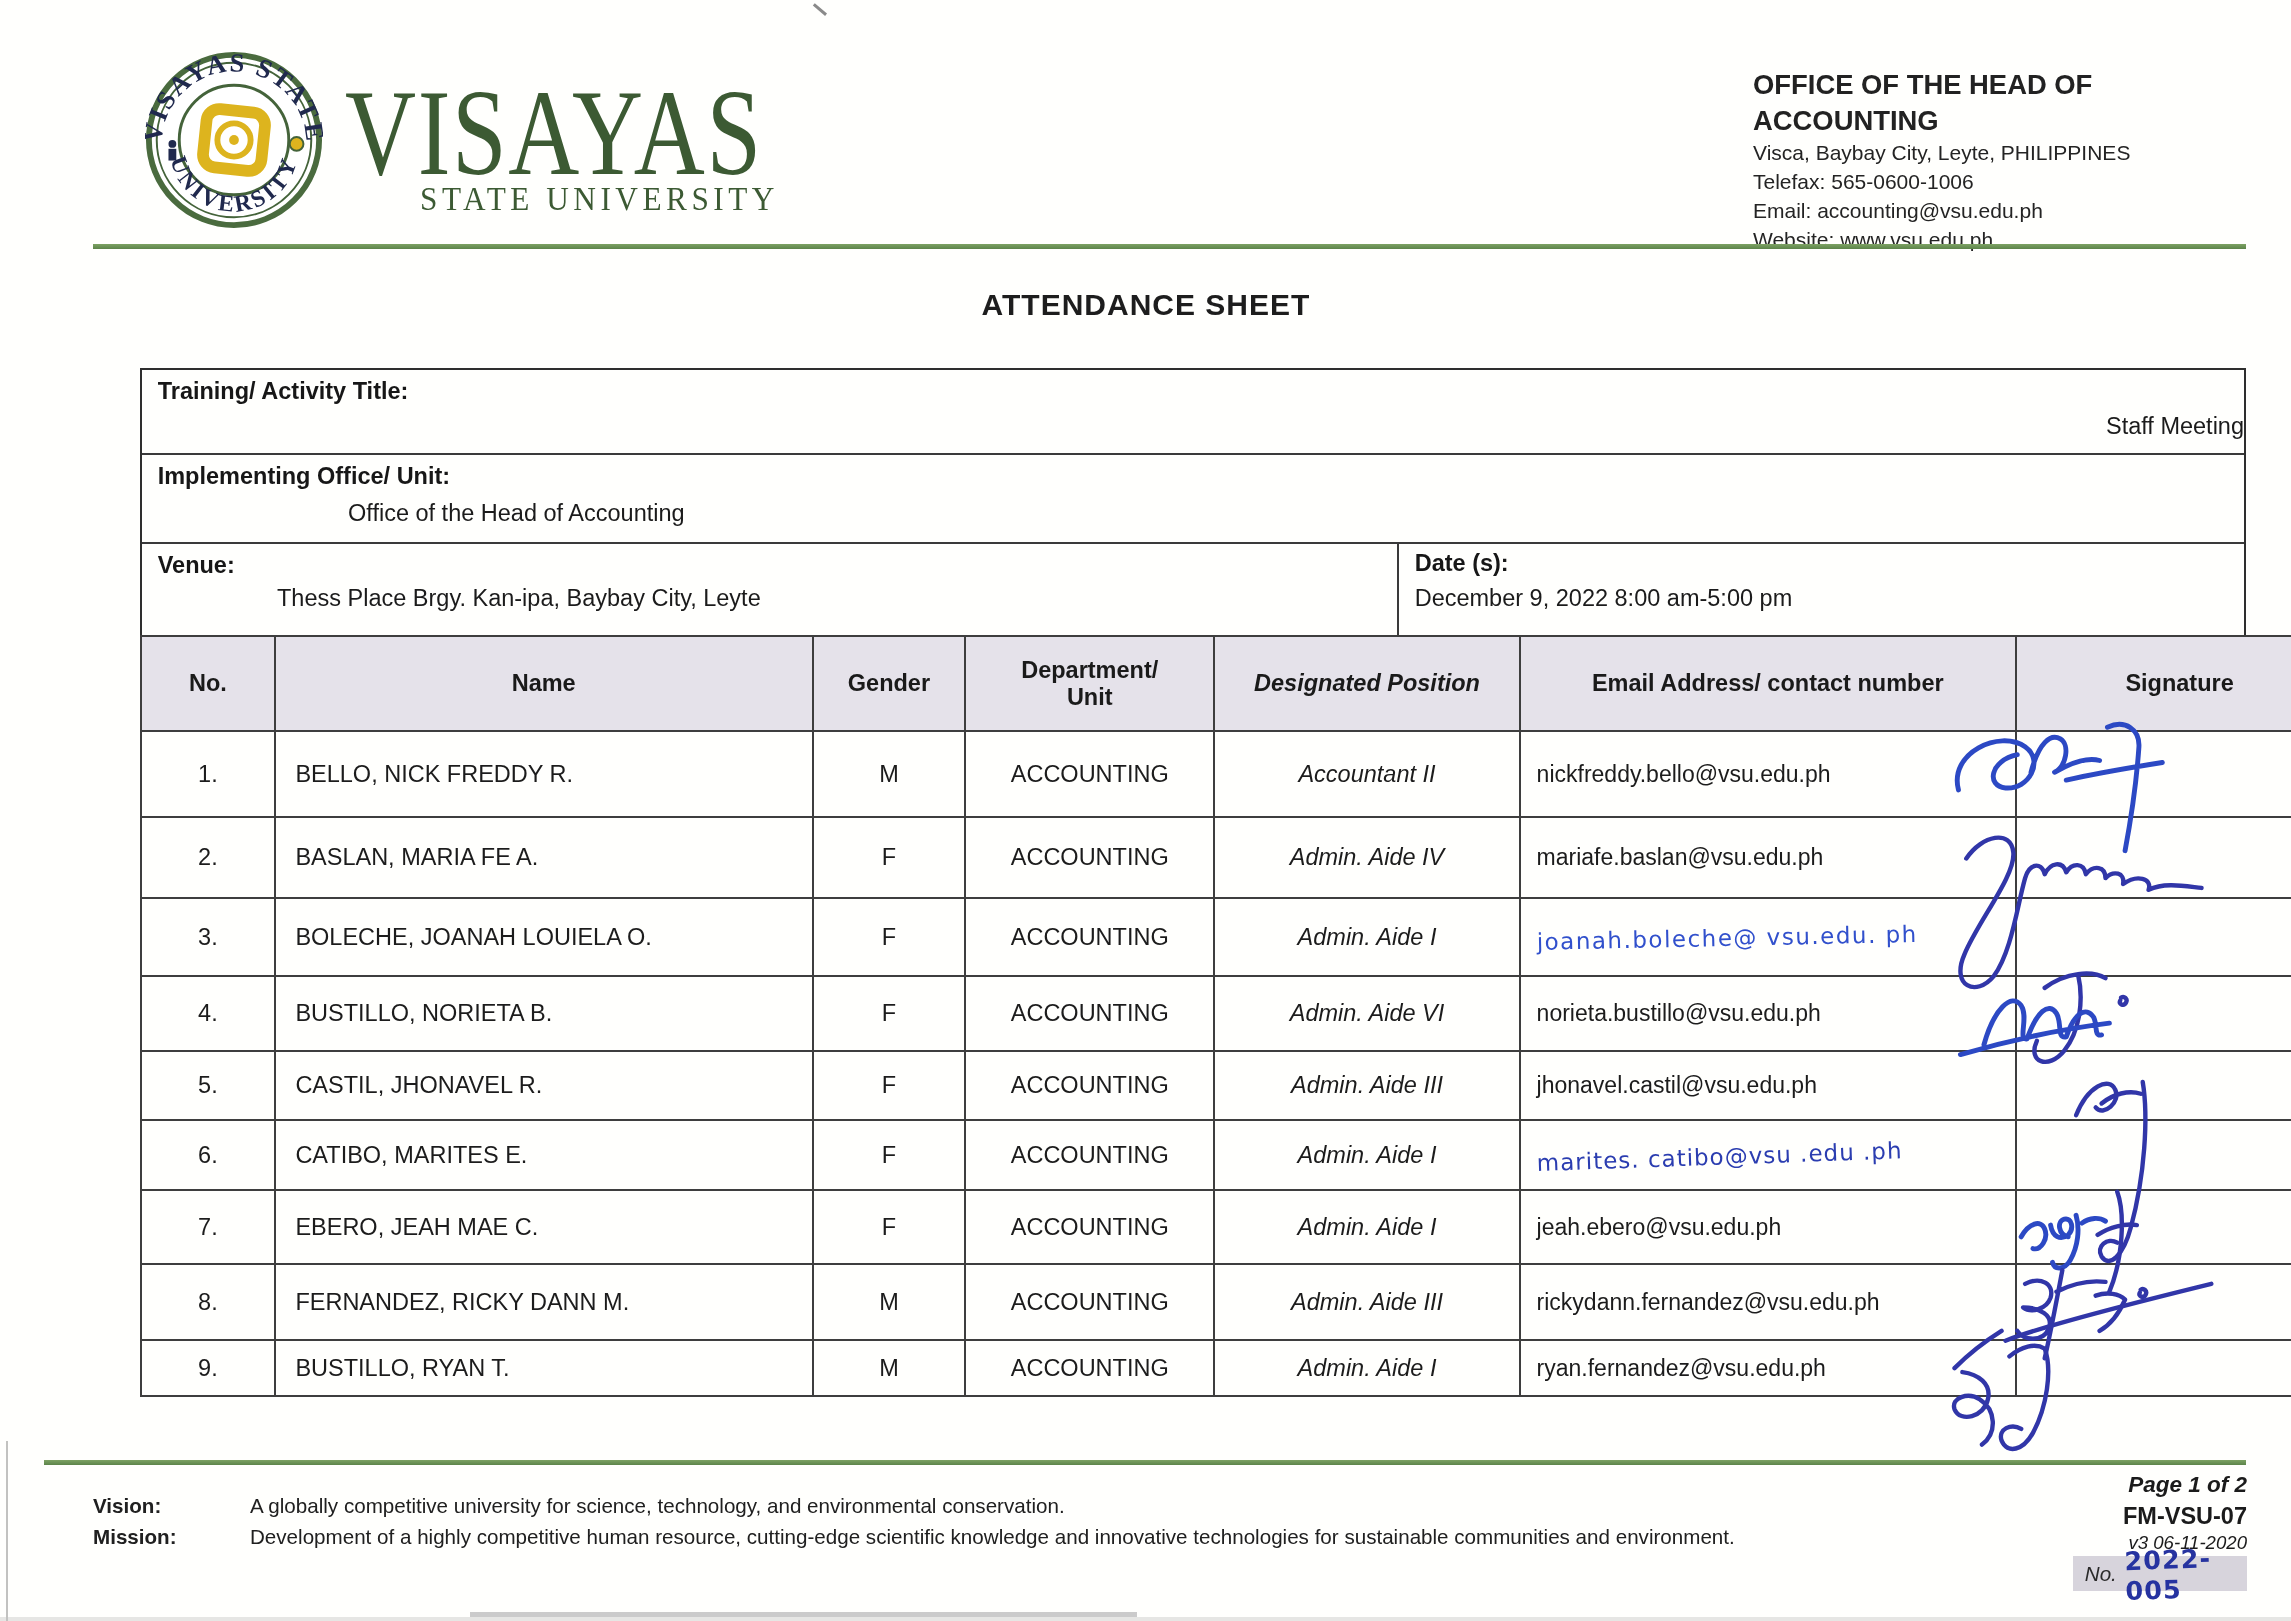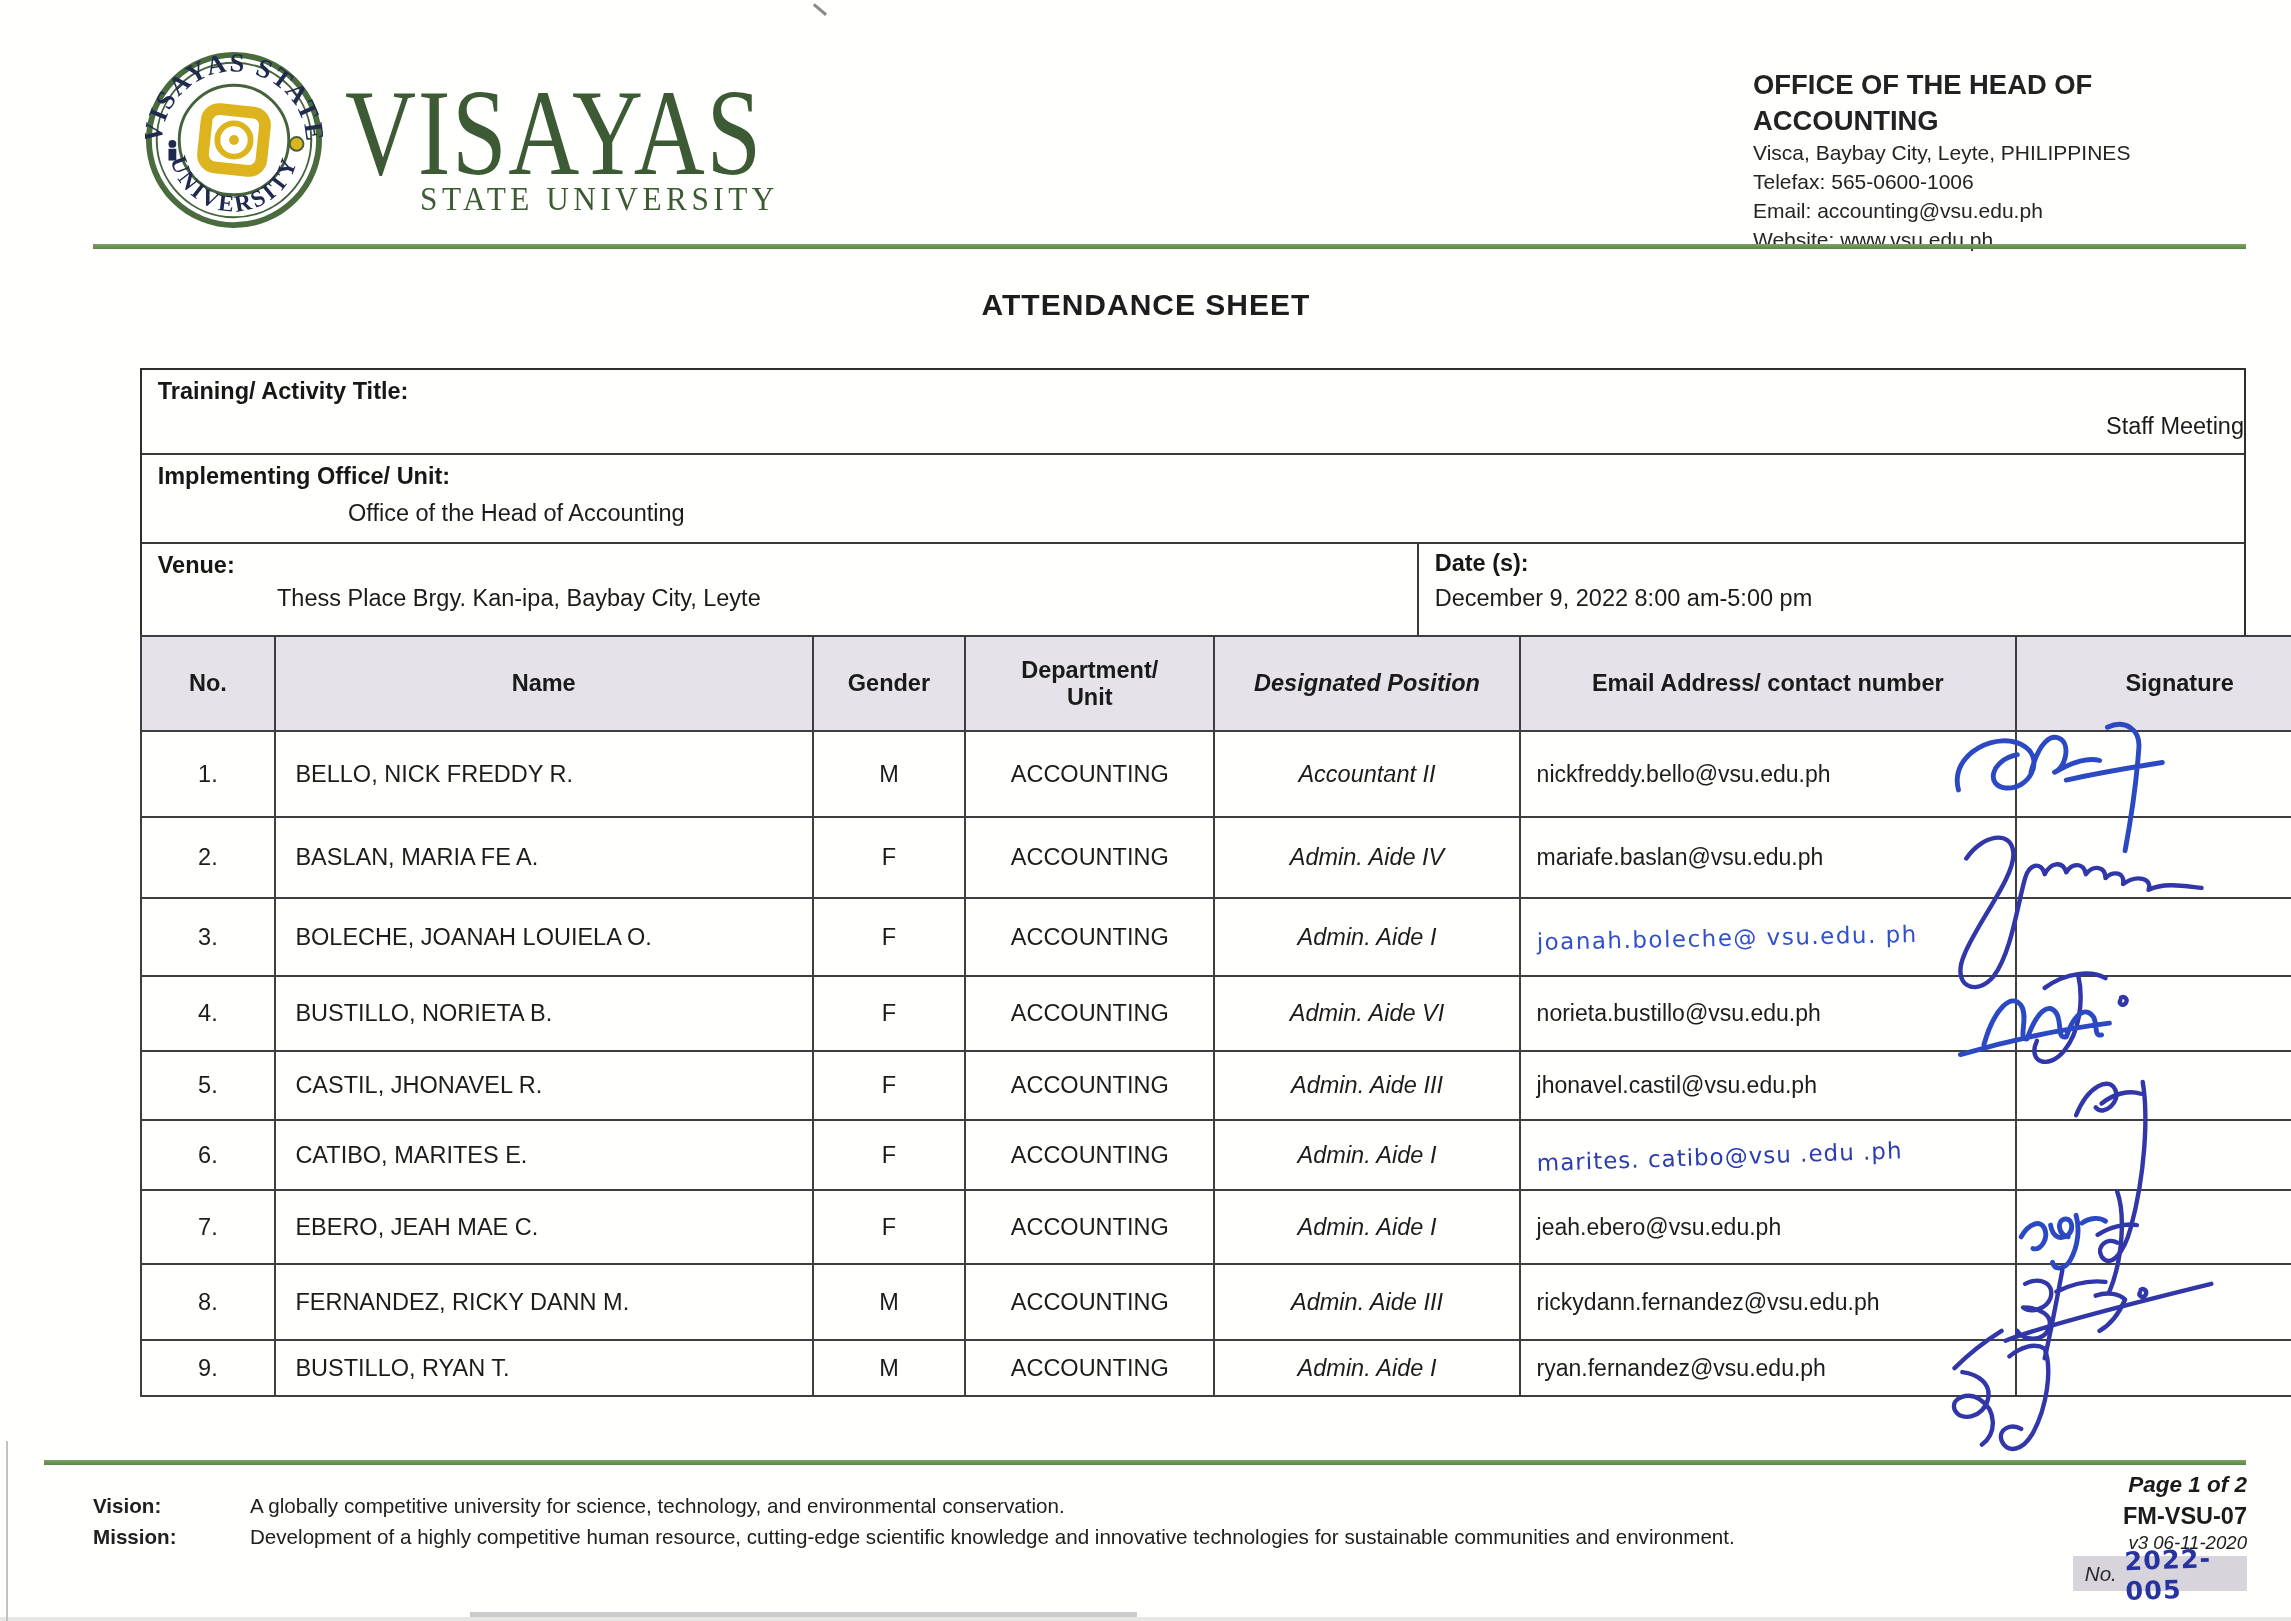--- a/index.html
+++ b/index.html
@@ -25,21 +25,21 @@
       font-size:30px;font-weight:bold;letter-spacing:1px;color:#1d1d1d;}
 
   
   .info-box{position:absolute;left:140px;top:368px;width:2106px;border:2.9px solid #2e2e2e;box-sizing:border-box;}
   .info-row{position:relative;border-bottom:2.9px solid #3a3a3a;}
   .info-row:last-child{border-bottom:none;}
   .ir1{height:83px;} .ir2{height:87px;} .ir3{height:91px;display:flex;}
   .fld-label{position:absolute;left:15.7px;top:7.8px;font-size:23.5px;font-weight:bold;color:#171717;}
   .val-center{position:absolute;left:0;top:43px;width:100%;text-align:right;font-size:23.5px;}
   .val-indent{position:absolute;left:206px;top:45px;font-size:23.5px;}
-  .venue-cell{position:relative;flex:0 0 1255px;padding-left:20px;}
+  .venue-cell{position:relative;flex:0 0 1255px;}
   .venue-cell .val{position:absolute;left:135px;top:41px;font-size:23.5px;}
   .date-cell{position:relative;flex:1;border-left:2.9px solid #3a3a3a;}
   .date-cell .fld-label{left:15.7px;top:5.9px;}
   .date-cell .val{position:absolute;left:15.7px;top:41px;font-size:23.5px;}
 
   
   table.att{position:absolute;left:140px;top:635px;width:2106px;border-collapse:collapse;table-layout:fixed;}
   table.att,.att th,.att td{border:2px solid #3e3e3e;}
   table.att{border:2.9px solid #2e2e2e;}
   .att thead tr{height:95px;background:#e5e2ea;}

